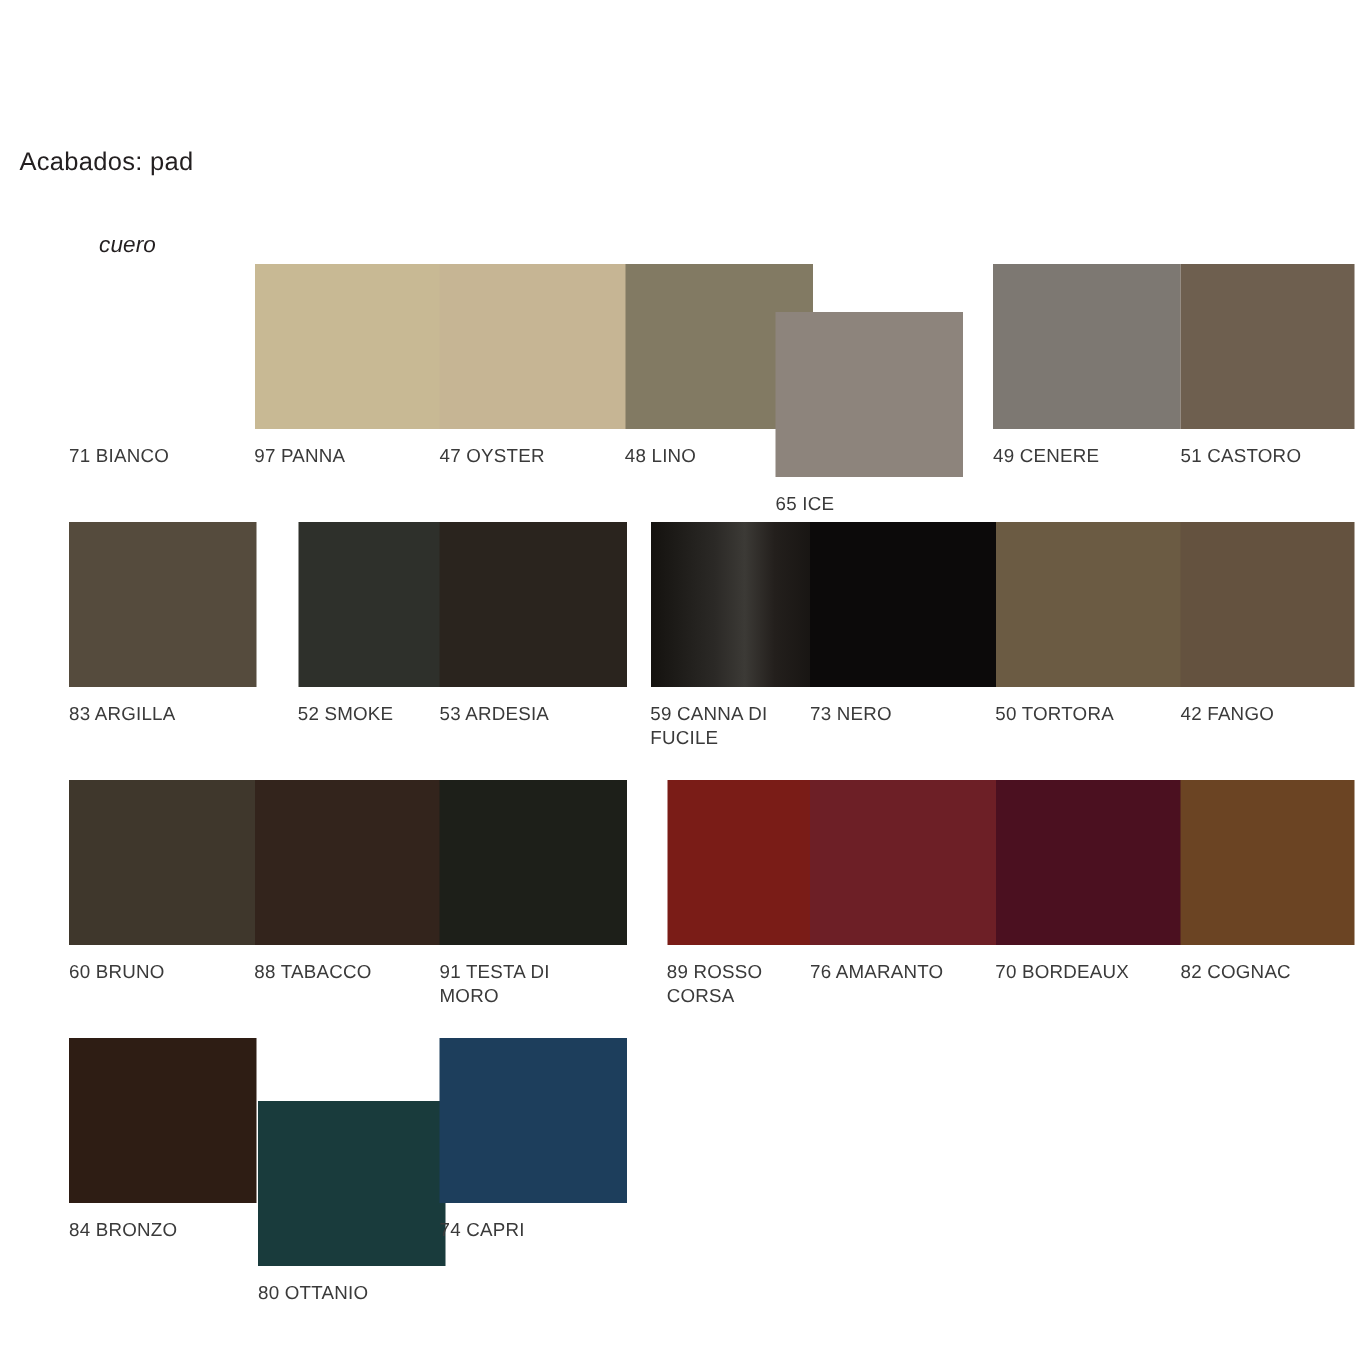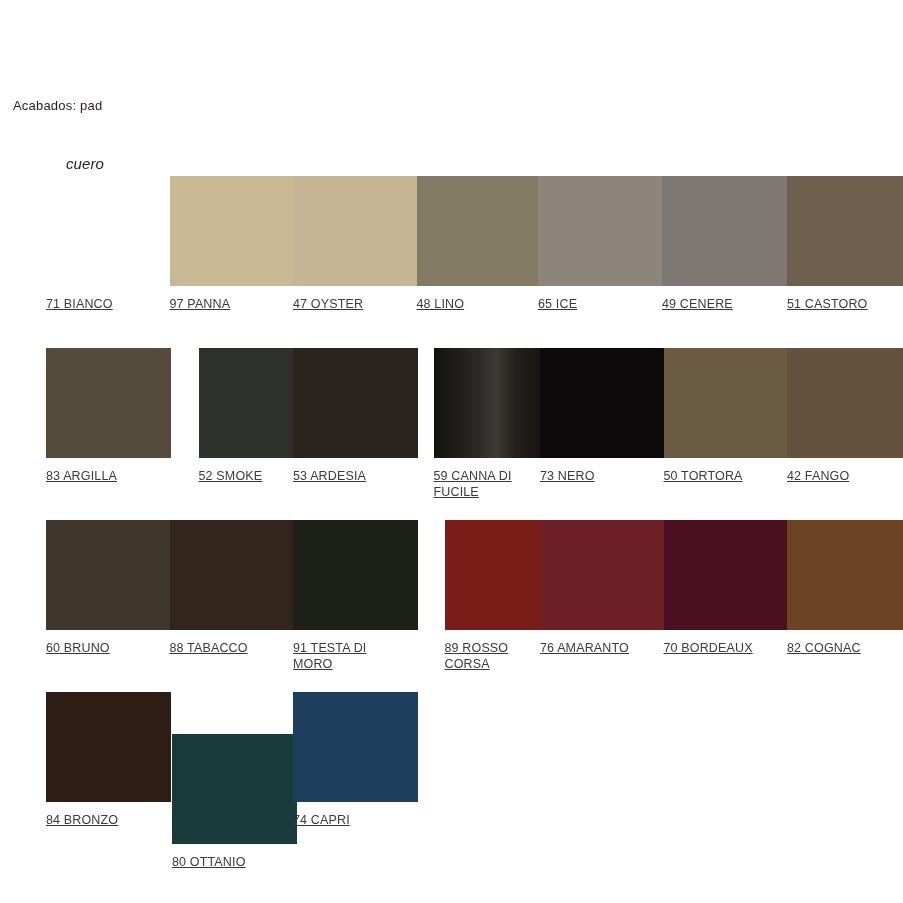--- a/index.html
+++ b/index.html
@@ -19,21 +19,21 @@
     position: relative;
     width: 903px;
     height: 903px;
     box-sizing: border-box;
   }
 
   .page-title {
     position: absolute;
     left: 13px;
     top: 98px;
-    font-size: 13px;
+    font-size: 17px;
     font-weight: 400;
     color: #231f20;
     letter-spacing: 0.2px;
     white-space: nowrap;
   }
 
   .category-label {
     position: absolute;
     left: 66px;
     top: 155px;
@@ -75,21 +75,20 @@
 
   .swatch-name {
     margin-top: 10px;
     font-size: 12.5px;
     line-height: 16px;
     color: #3a3a3a;
     letter-spacing: 0.15px;
     text-transform: uppercase;
     white-space: pre-line;
     font-weight: 400;
-    text-decoration: underline;
   }
 </style>
 </head>
 <body>
 
 <div class="page">
 
   <div class="page-title">Acabados: pad</div>
 
   <div class="category-label">cuero</div>
@@ -105,21 +104,21 @@
           <div class="swatch-name">97 PANNA</div>
         </div>
         <div class="swatch-cell" style="left: 247px;">
           <div class="swatch-chip" style="background: rgb(198, 181, 148);"></div>
           <div class="swatch-name">47 OYSTER</div>
         </div>
         <div class="swatch-cell" style="left: 370.5px;">
           <div class="swatch-chip" style="background: rgb(130, 122, 99);"></div>
           <div class="swatch-name">48 LINO</div>
         </div>
-        <div class="swatch-cell" style="left: 492px;">
+        <div class="swatch-cell" style="left: 471px; margin-top: 32px;">
           <div class="swatch-chip" style="background: rgb(141, 132, 124);"></div>
           <div class="swatch-name">65 ICE</div>
         </div>
         <div class="swatch-cell" style="left: 616px;">
           <div class="swatch-chip" style="background: rgb(125, 120, 114);"></div>
           <div class="swatch-name">49 CENERE</div>
         </div>
         <div class="swatch-cell" style="left: 741px;">
           <div class="swatch-chip" style="background: rgb(110, 95, 79);"></div>
           <div class="swatch-name">51 CASTORO</div>

